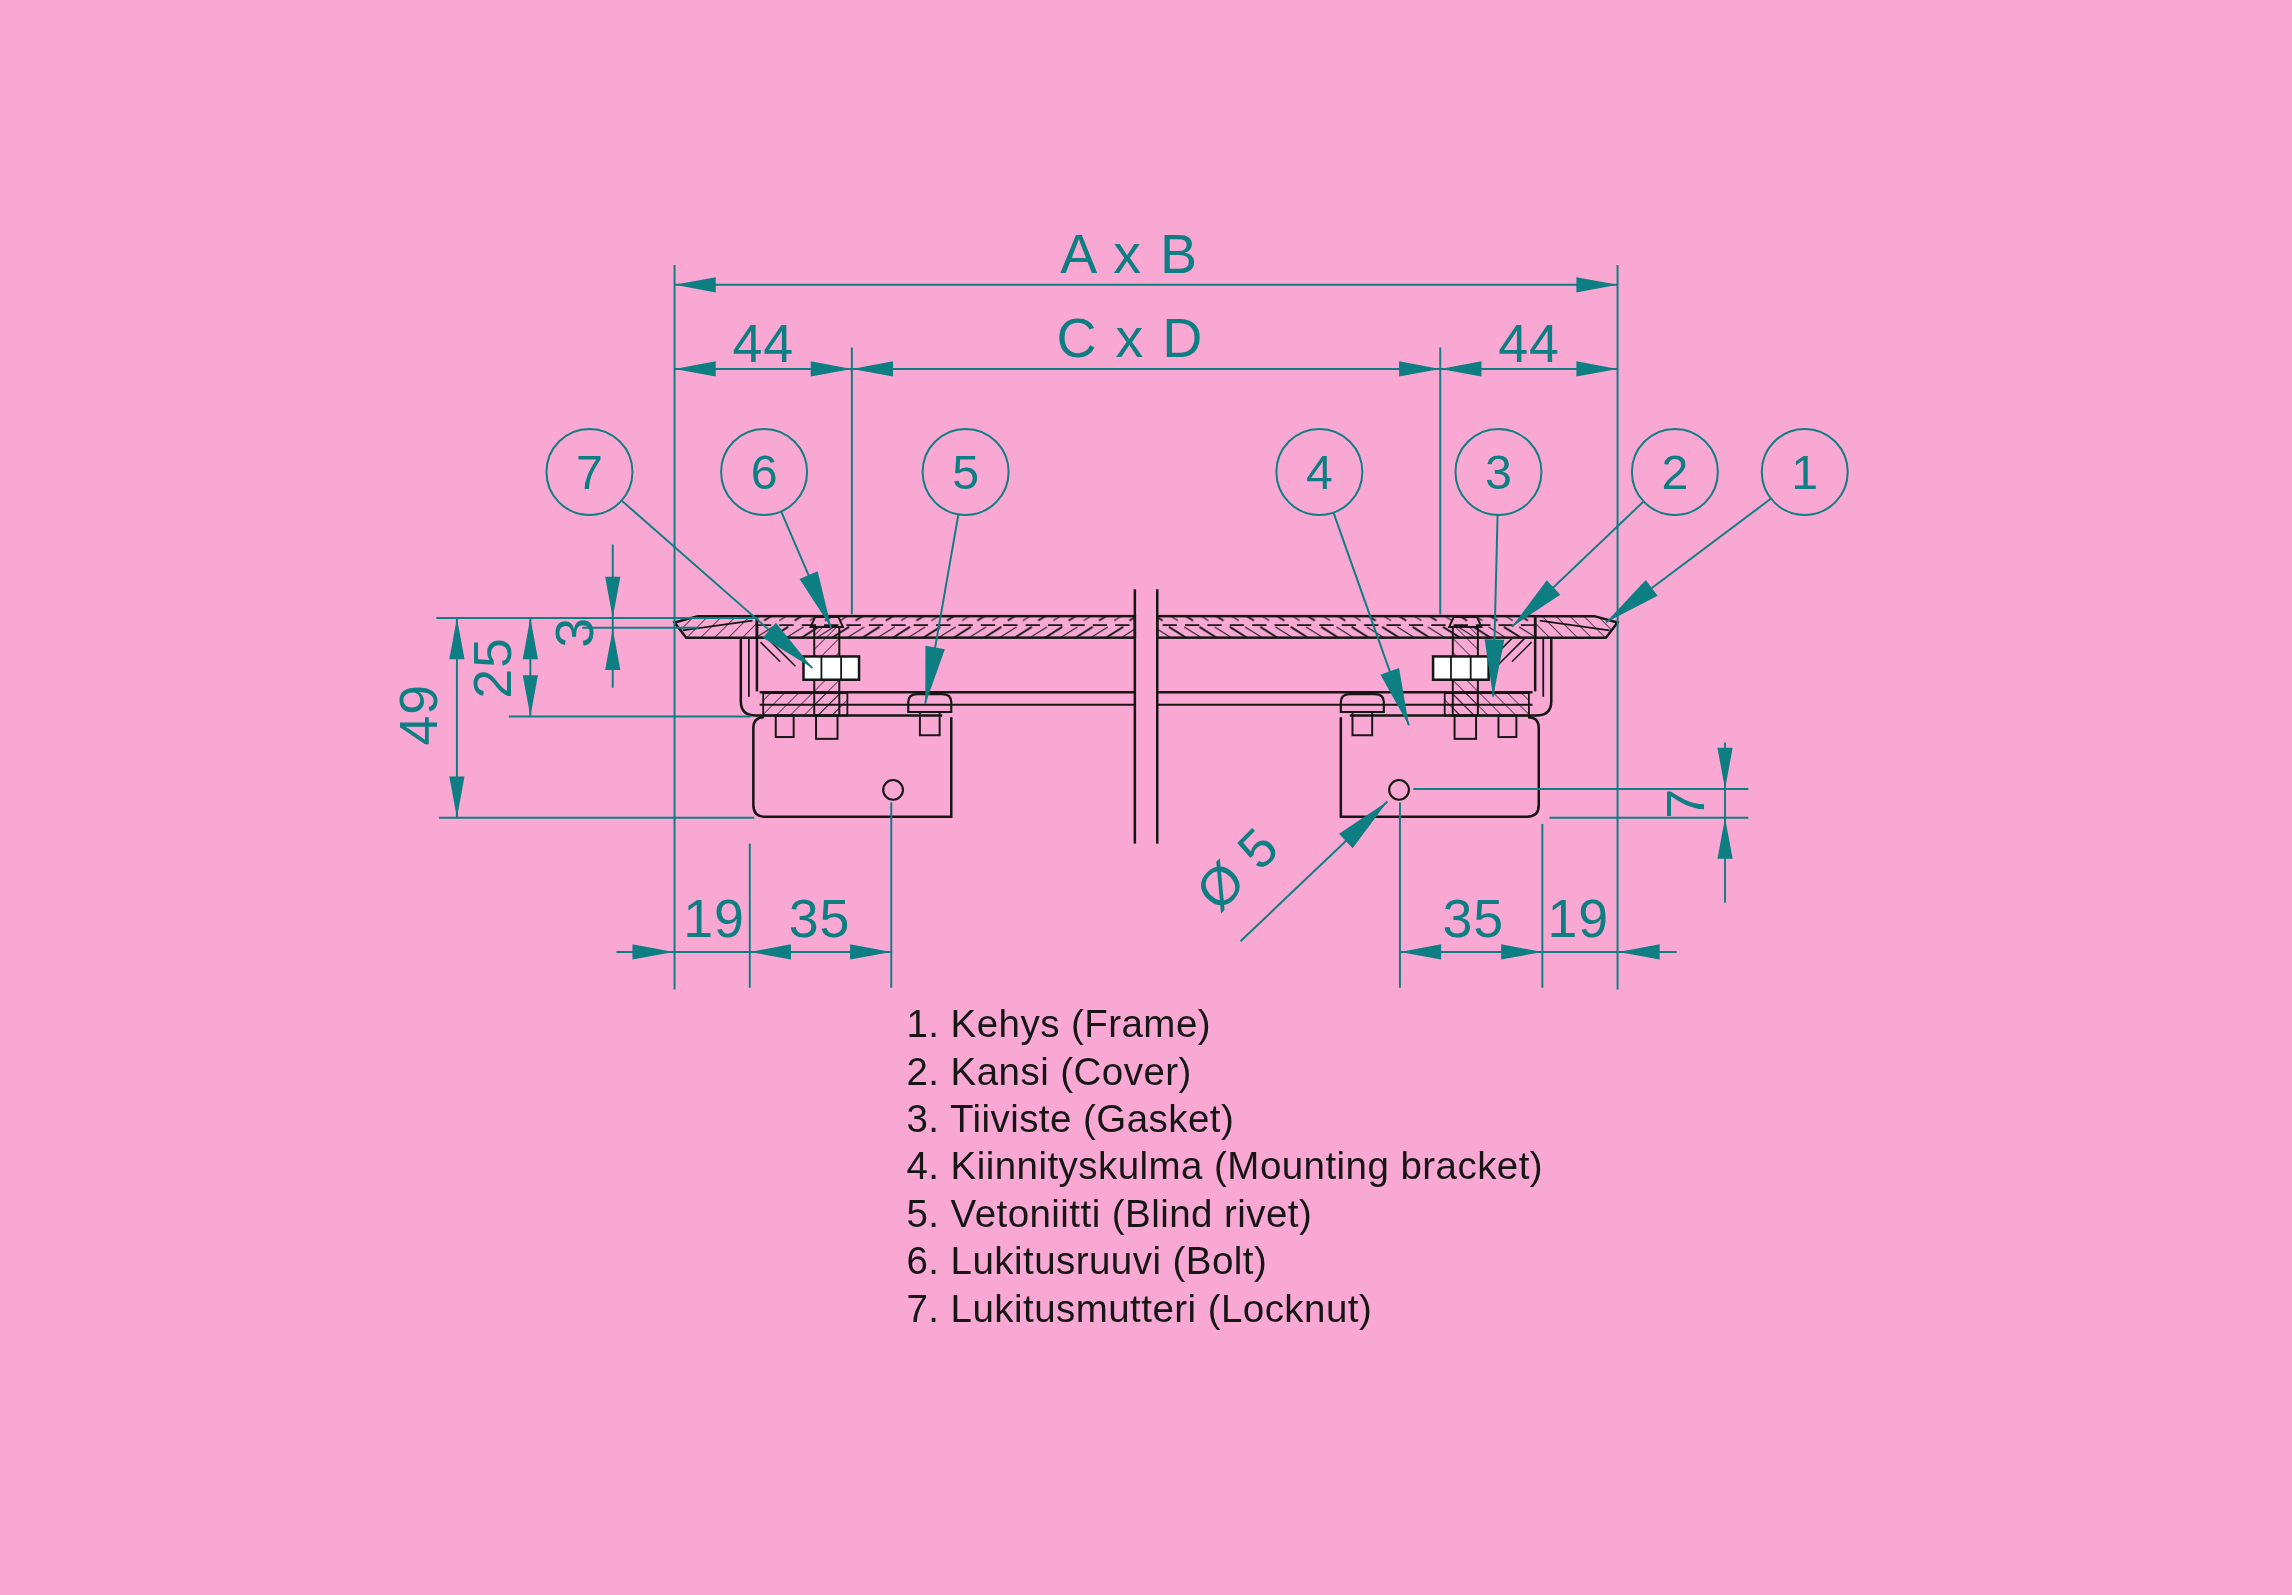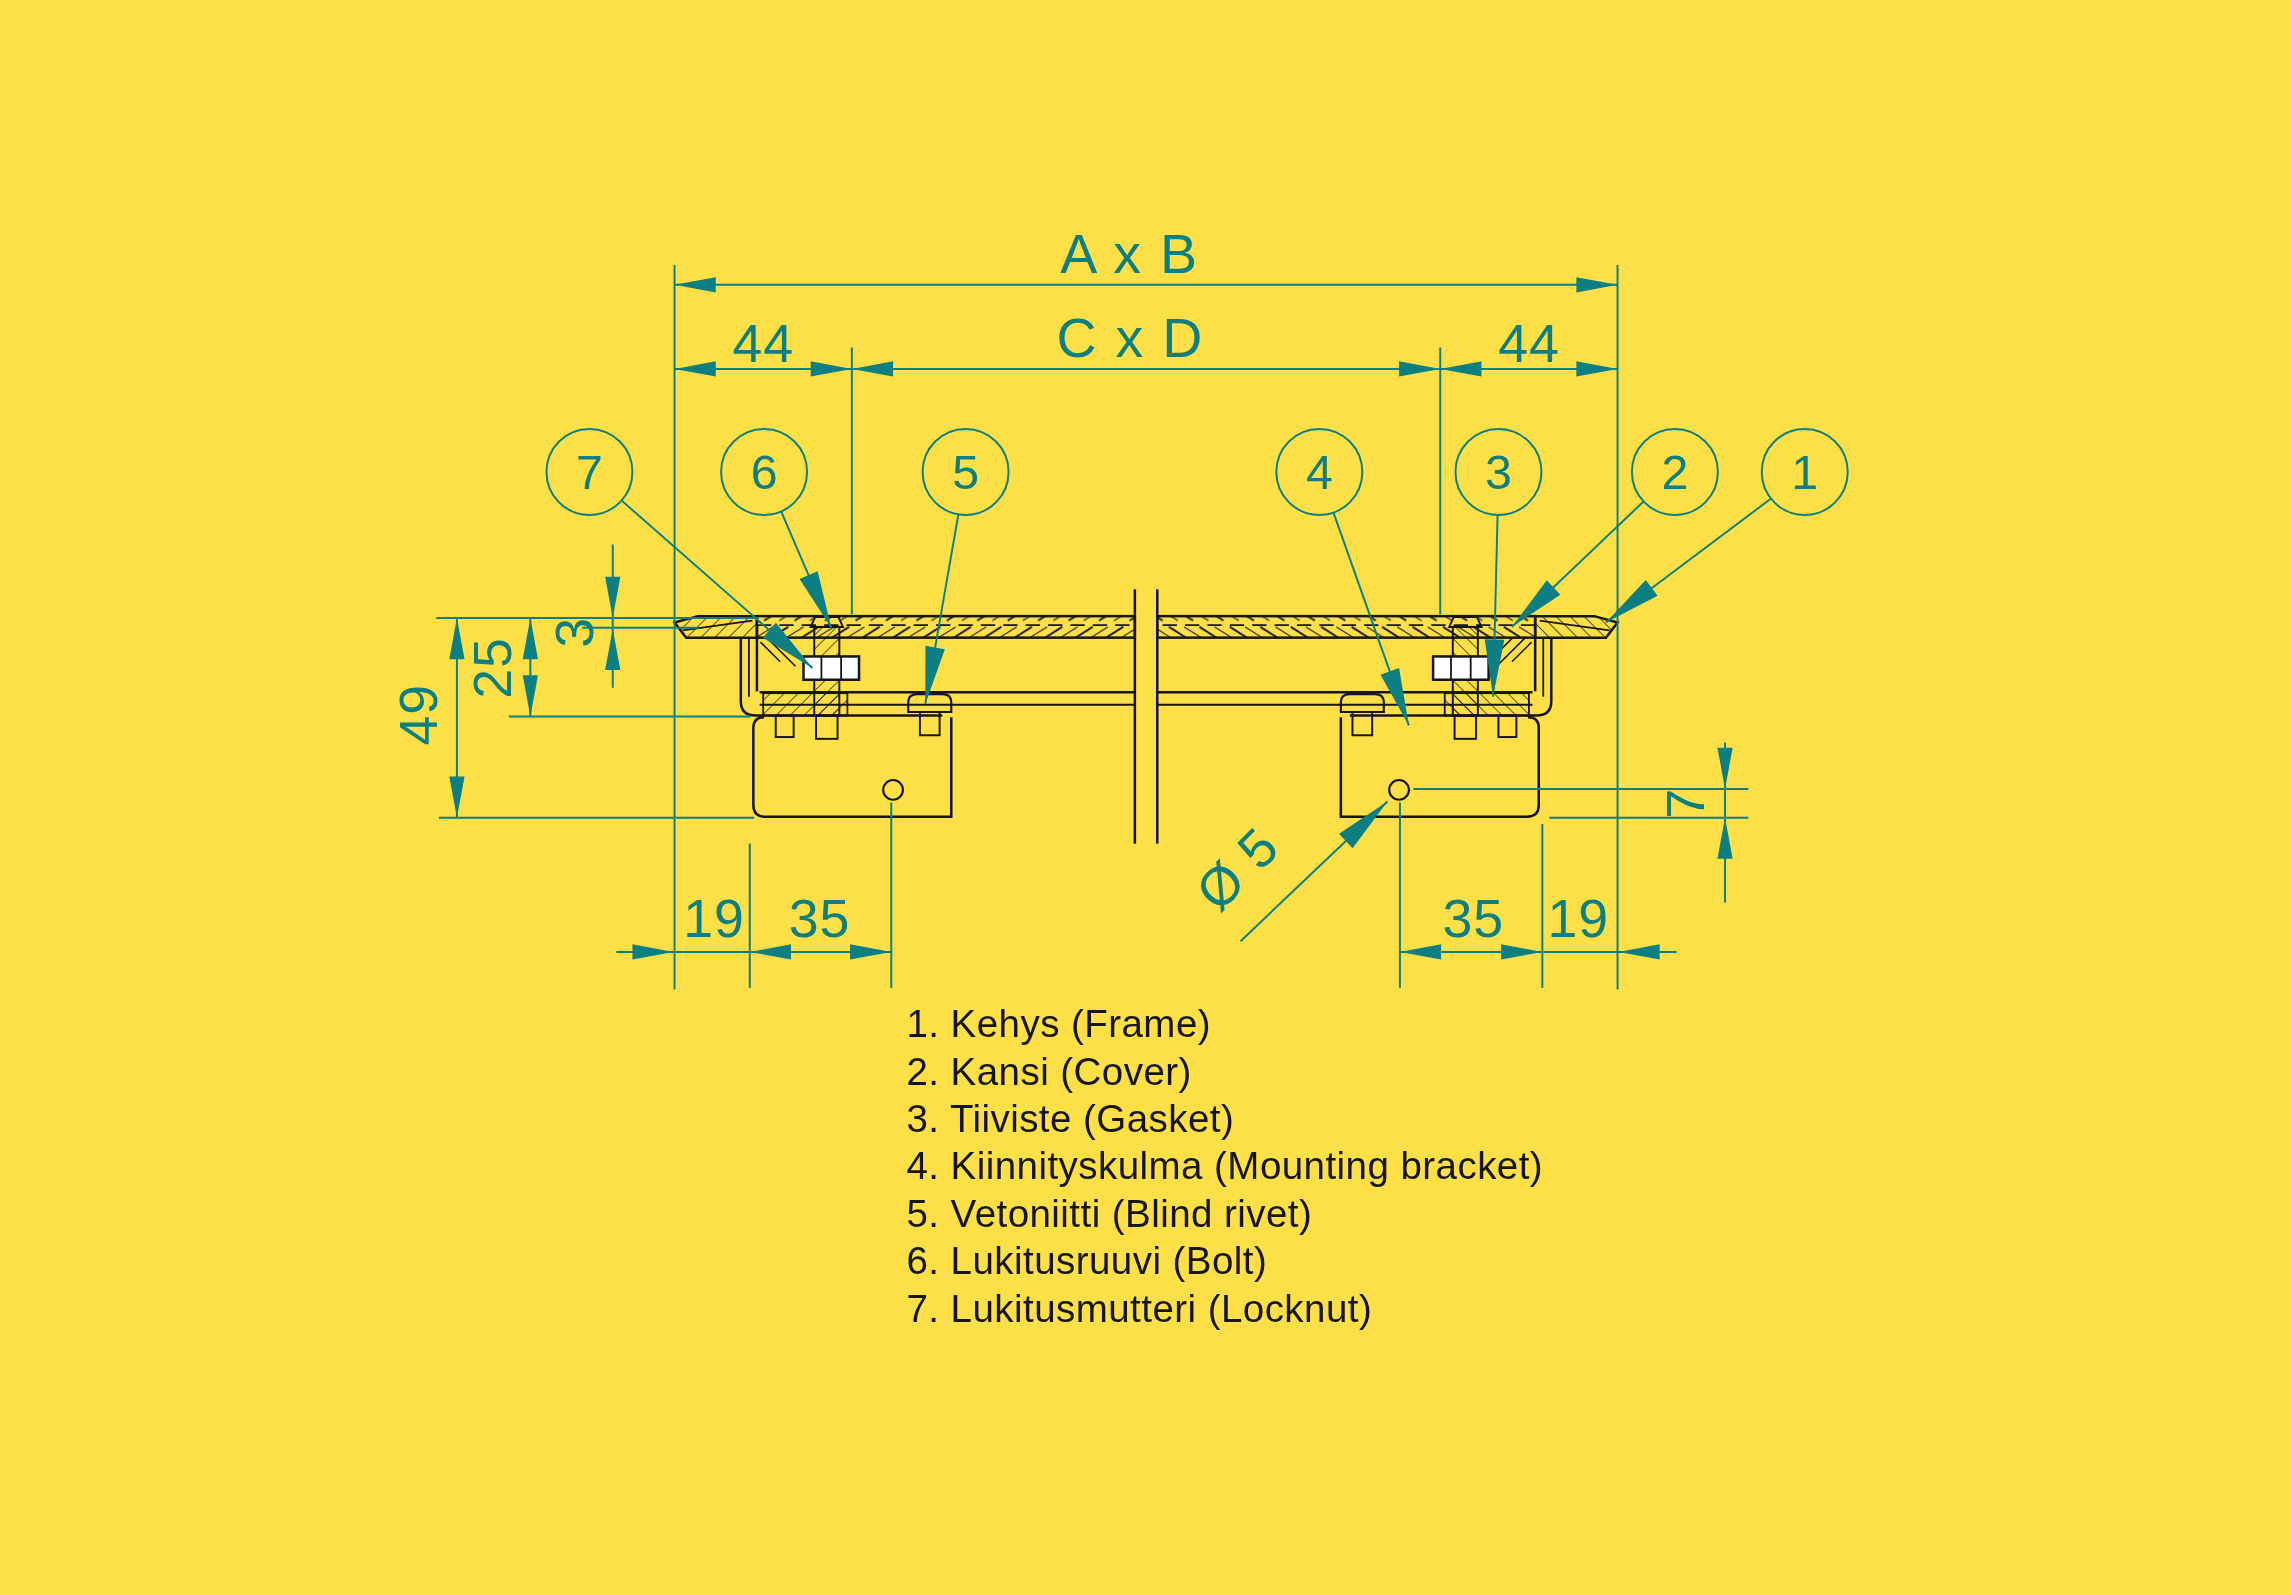--- a/index.html
+++ b/index.html
@@ -1,16 +1,16 @@
 <!DOCTYPE html>
 <html style="font-size:14.3px"><head>
 <meta charset="utf-8">
 <style>
   html,body{margin:0;padding:0;background:#ffffff;}
-  .stage{position:relative;width:2293px;height:1595px;background:#fde047;overflow:hidden;}
+  .stage{position:relative;width:2293px;height:1595px;background:#f9a8d4;overflow:hidden;}
   svg{display:block;}
   text{font-family:"Liberation Sans", sans-serif;}
   .dim-text{fill:#0d7e81;font-size:60px;letter-spacing:1px;}
   .dim-text-big{fill:#0d7e81;font-size:62px;letter-spacing:2px;}
   .balloon-num{fill:#0d7e81;font-size:54px;}
   .legend-text{fill:#161616;font-size:43px;letter-spacing:0.5px;}
   .tealline{stroke:#0d7e81;stroke-width:2.2;fill:none;}
   .arrT{fill:#0d7e81;stroke:none;}
   .blk{stroke:#161616;fill:none;}
 </style>

